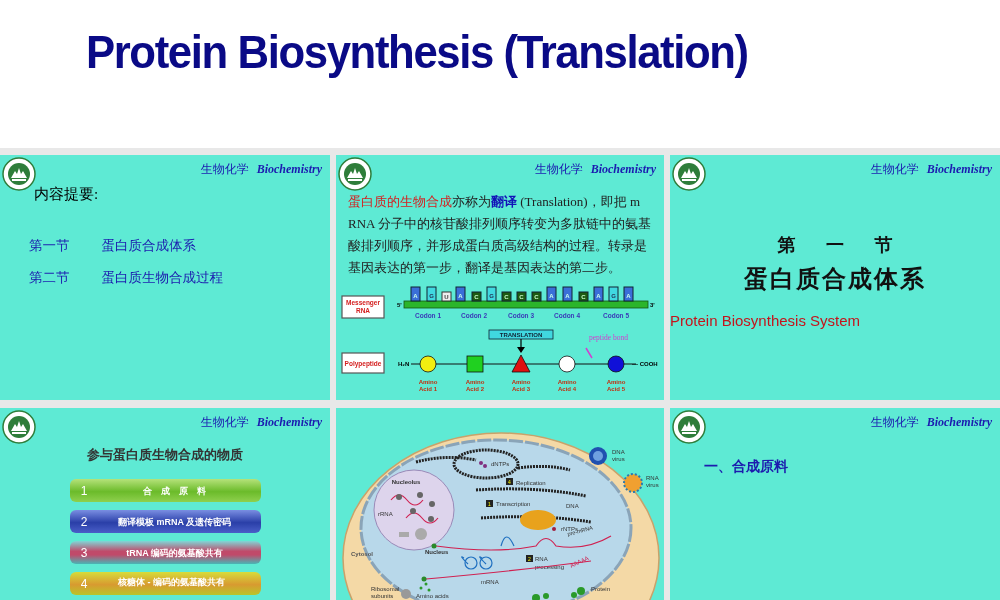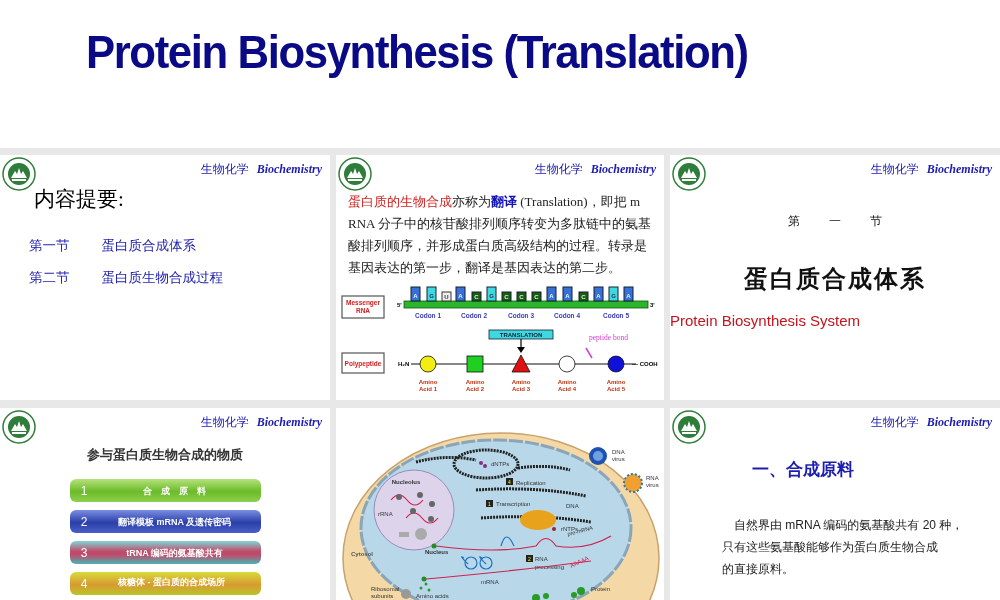--- a/index.html
+++ b/index.html
@@ -7,61 +7,61 @@
   body { font-family: "Liberation Sans", sans-serif; position: relative; }
 
   .main-title {
     position: absolute; left: 86px; top: 24px;
     font-family: "Liberation Sans", sans-serif; font-weight: bold;
     font-size: 47px; color: #0a0a86; letter-spacing: -1.5px;
     transform: scaleX(0.93); transform-origin: left top; white-space: nowrap;
   }
 
   .grid { position: absolute; left: 0; top: 148px; width: 1000px; height: 452px; background: #e8e8e8; }
-  .slide { position: absolute; background: #ffffff; overflow: hidden; }
+  .slide { position: absolute; background: #5eead4; overflow: hidden; }
   .s1 { left: 0; top: 7px; width: 330px; height: 245px; }
   .s2 { left: 336px; top: 7px; width: 328px; height: 245px; }
   .s3 { left: 670px; top: 7px; width: 330px; height: 245px; }
   .s4 { left: 0; top: 260px; width: 330px; height: 192px; }
   .s5 { left: 336px; top: 260px; width: 328px; height: 192px; }
   .s6 { left: 670px; top: 260px; width: 330px; height: 192px; }
 
   .logo { position: absolute; left: 2px; top: 2px; width: 34px; height: 34px; }
   .course { position: absolute; right: 8px; top: 6px; font-family: "Liberation Serif", serif; font-size: 12px; color: #1b1bb0; white-space: nowrap; }
   .course .en { font-style: italic; font-weight: bold; margin-left: 8px; }
 
   
-  .s1 .heading { position: absolute; left: 34px; top: 30px; font-size: 21px; color: #000; font-family: "Liberation Serif", serif; }
+  .s1 .heading { position: absolute; left: 34px; top: 30px; font-size: 15px; color: #000; font-family: "Liberation Serif", serif; }
   .s1 .sec { position: absolute; left: 29px; font-family: "Liberation Serif", serif; font-size: 13.5px; white-space: nowrap; }
   .s1 .sec .num { margin-right: 32px; }
 
   
   .s2 .para { position: absolute; left: 12px; top: 36px; width: 305px; font-family: "Liberation Serif", serif; font-size: 13px; line-height: 22px; color: #222; }
   .s2 .para .red { color: #d42020; }
   .s2 .para .link { color: #1212b8; font-weight: bold; }
   .diagram { position: absolute; left: 0; top: 130px; }
 
   
-  .s3 .t1 { position: absolute; left: 0; width: 100%; top: 58px; text-align: center; font-family: "Liberation Serif", serif; font-weight: normal; font-size: 12px; word-spacing: 26px; color: #111; }
+  .s3 .t1 { position: absolute; left: 0; width: 100%; top: 78px; text-align: center; font-family: "Liberation Serif", serif; font-weight: bold; font-size: 18px; word-spacing: 26px; color: #111; }
   .s3 .t2 { position: absolute; left: 0; width: 100%; top: 108px; text-align: center; font-family: "Liberation Serif", serif; font-weight: bold; font-size: 24px; color: #111; letter-spacing: 2px; }
   .s3 .t3 { position: absolute; left: 0; width: 100%; top: 157px; font-size: 15px; color: #c4141c; }
 
   
   .s4 .h { position: absolute; left: 0; width: 330px; top: 38px; text-align: center; font-weight: bold; font-size: 13px; color: #333; }
   .pill { position: absolute; left: 70px; width: 191px; height: 23px; border-radius: 6px; color: #fff; font-size: 9px; font-weight: bold; display: flex; align-items: center; }
   .pill .n { position: absolute; left: 2px; top: 0; width: 24px; height: 23px; border-radius: 50% 50% 50% 50%; font-size: 12px; display: flex; align-items: center; justify-content: center; font-weight: normal; }
   .pill .lbl { position: absolute; left: 28px; right: 10px; top: 6px; text-align: center; white-space: nowrap; }
   .p1 { top: 71px; background: linear-gradient(#b5e27a, #6bbb2a 55%, #8fd04e); }
   .p2 { top: 102px; background: linear-gradient(#7a8ee2, #2a3fa8 55%, #4a5fc8); }
   .p3 { top: 133px; background: linear-gradient(#7fd6d6, #c04a6a 45%, #c04a6a 60%, #48b6b6); }
   .p4 { top: 164px; background: linear-gradient(#d7dc3a, #d89a30 55%, #b9c52a); }
   .p4 .lbl { text-align: left; left: 48px; top: 4px; }
 
   
-  .s6 .h { position: absolute; left: 34px; top: 50px; font-weight: bold; font-size: 17px; color: #1c1cae; margin-left: 48px; }
+  .s6 .h { position: absolute; left: 34px; top: 50px; font-weight: bold; font-size: 14px; color: #1c1cae; }
   .s6 .body { position: absolute; left: 52px; top: 106px; width: 260px; font-size: 12px; line-height: 22px; color: #222; }
   .s6 .body .l1 { padding-left: 12px; }
 </style>
 </head>
 <body>
 
 <div class="main-title">Protein Biosynthesis (Translation)</div>
 
 <div class="grid">
 
@@ -202,21 +202,21 @@
     <div class="pill p2">
         <span class="n">2</span>
         <span class="lbl">翻译模板 mRNA 及遗传密码</span>
       </div>
     <div class="pill p3">
         <span class="n">3</span>
         <span class="lbl">tRNA 编码的氨基酸共有</span>
       </div>
     <div class="pill p4">
         <span class="n">4</span>
-        <span class="lbl">核糖体 - 蛋白质的合成场所</span>
+        <span class="lbl">核糖体 - 编码的氨基酸共有</span>
       </div>
   </div>
 
   <div class="slide s5">
     <svg width="328" height="192" viewBox="0 0 328 192" font-family="Liberation Sans, sans-serif">
 
       <ellipse cx="165" cy="150" rx="158" ry="125" fill="#f4d9a6" stroke="#c9a26a" stroke-width="1.5"></ellipse>
 
       <ellipse cx="160" cy="120" rx="135" ry="88" fill="#b8d8ea" stroke="#8aa4b8" stroke-width="3" stroke-dasharray="14 2"></ellipse>
 
@@ -299,20 +299,15 @@
 
   <div class="slide s6">
     <svg class="logo" viewBox="0 0 34 34">
       <circle cx="17" cy="17" r="16" fill="#fff" stroke="#2e7d3a" stroke-width="1.5"></circle>
       <circle cx="17" cy="17" r="11" fill="#2e7d3a"></circle>
       <path d="M9 21 L13 14 L15 17 L17 11 L19 17 L21 14 L25 21 Z" fill="#fff"></path>
       <rect x="10" y="22" width="14" height="2" fill="#fff"></rect>
     </svg>
     <div class="course"><span>生物化学</span><span class="en">Biochemistry</span></div>
     <div class="h">一、合成原料</div>
-    <div class="body">
-      <div class="l1">自然界由 mRNA 编码的氨基酸共有 20 种，</div>
-      <div>只有这些氨基酸能够作为蛋白质生物合成</div>
-      <div>的直接原料。</div>
-    </div>
   </div>
 
 </div>
 
 </body></html>

